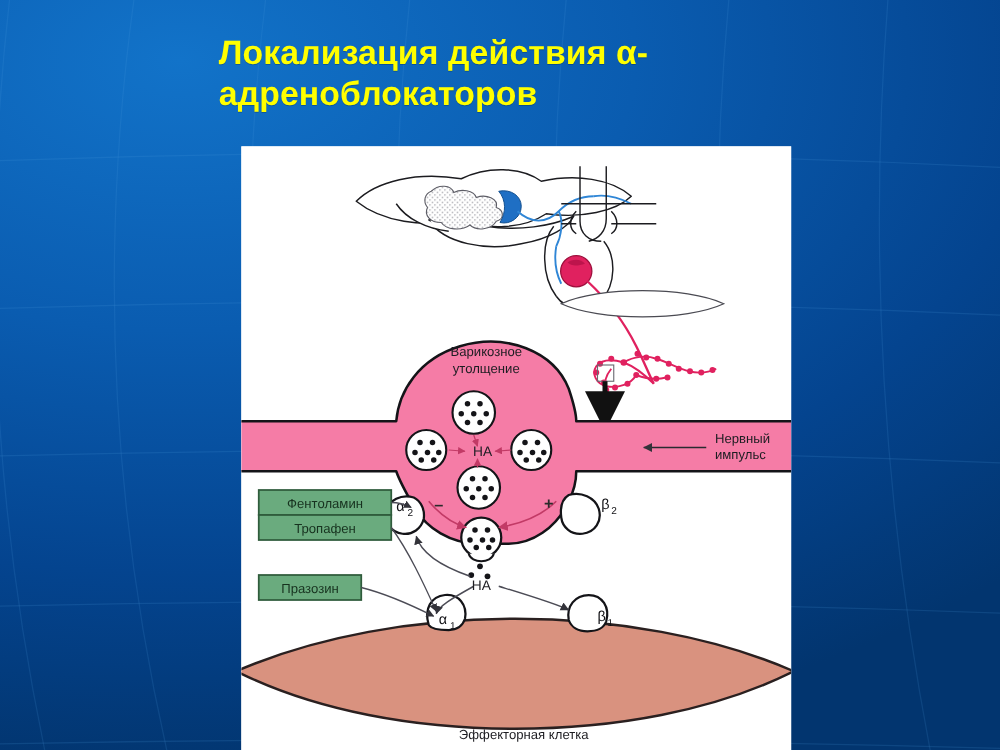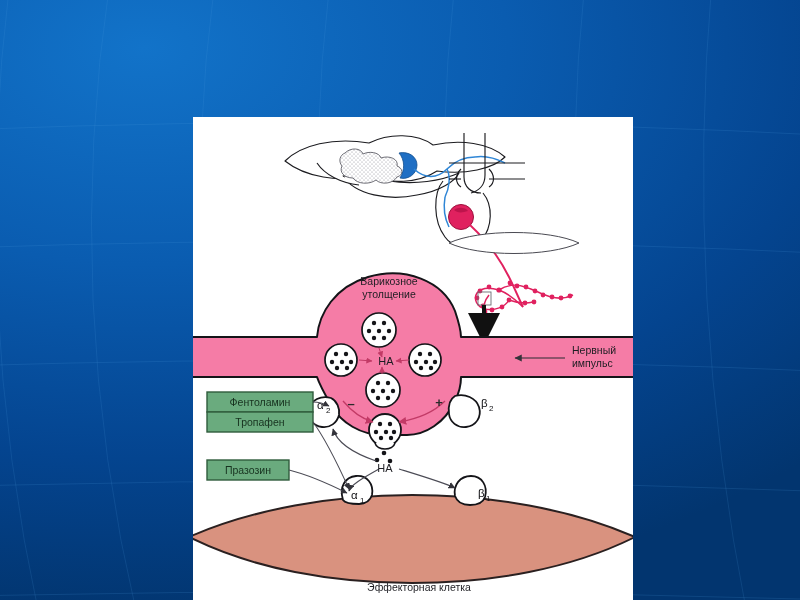--- a/index.html
+++ b/index.html
@@ -66,20 +66,22 @@
         <path d="M110 -20 Q 62 300 138 620"></path>
         <path d="M215 -20 Q 172 300 250 620"></path>
         <path d="M330 -20 Q 292 300 368 620"></path>
         <path d="M455 -20 Q 420 300 492 620"></path>
         <path d="M585 -20 Q 552 300 620 620"></path>
         <path d="M712 -20 Q 684 300 748 620"></path>
       </g>
     </svg>
   </div>
 
+  <div id="title">Локализация действия α-
+адреноблокаторов</div>
 
   <div id="panel">
     <svg viewBox="0 0 440 483" xmlns="http://www.w3.org/2000/svg">
       <defs>
         <marker id="ah" markerWidth="7" markerHeight="7" refX="5.6" refY="3" orient="auto">
           <path d="M0,0 L6,3 L0,6 z" fill="#33333a"></path>
         </marker>
         <marker id="ahp" markerWidth="7" markerHeight="7" refX="5.6" refY="3" orient="auto">
           <path d="M0,0 L6,3 L0,6 z" fill="#c23a66"></path>
         </marker>

